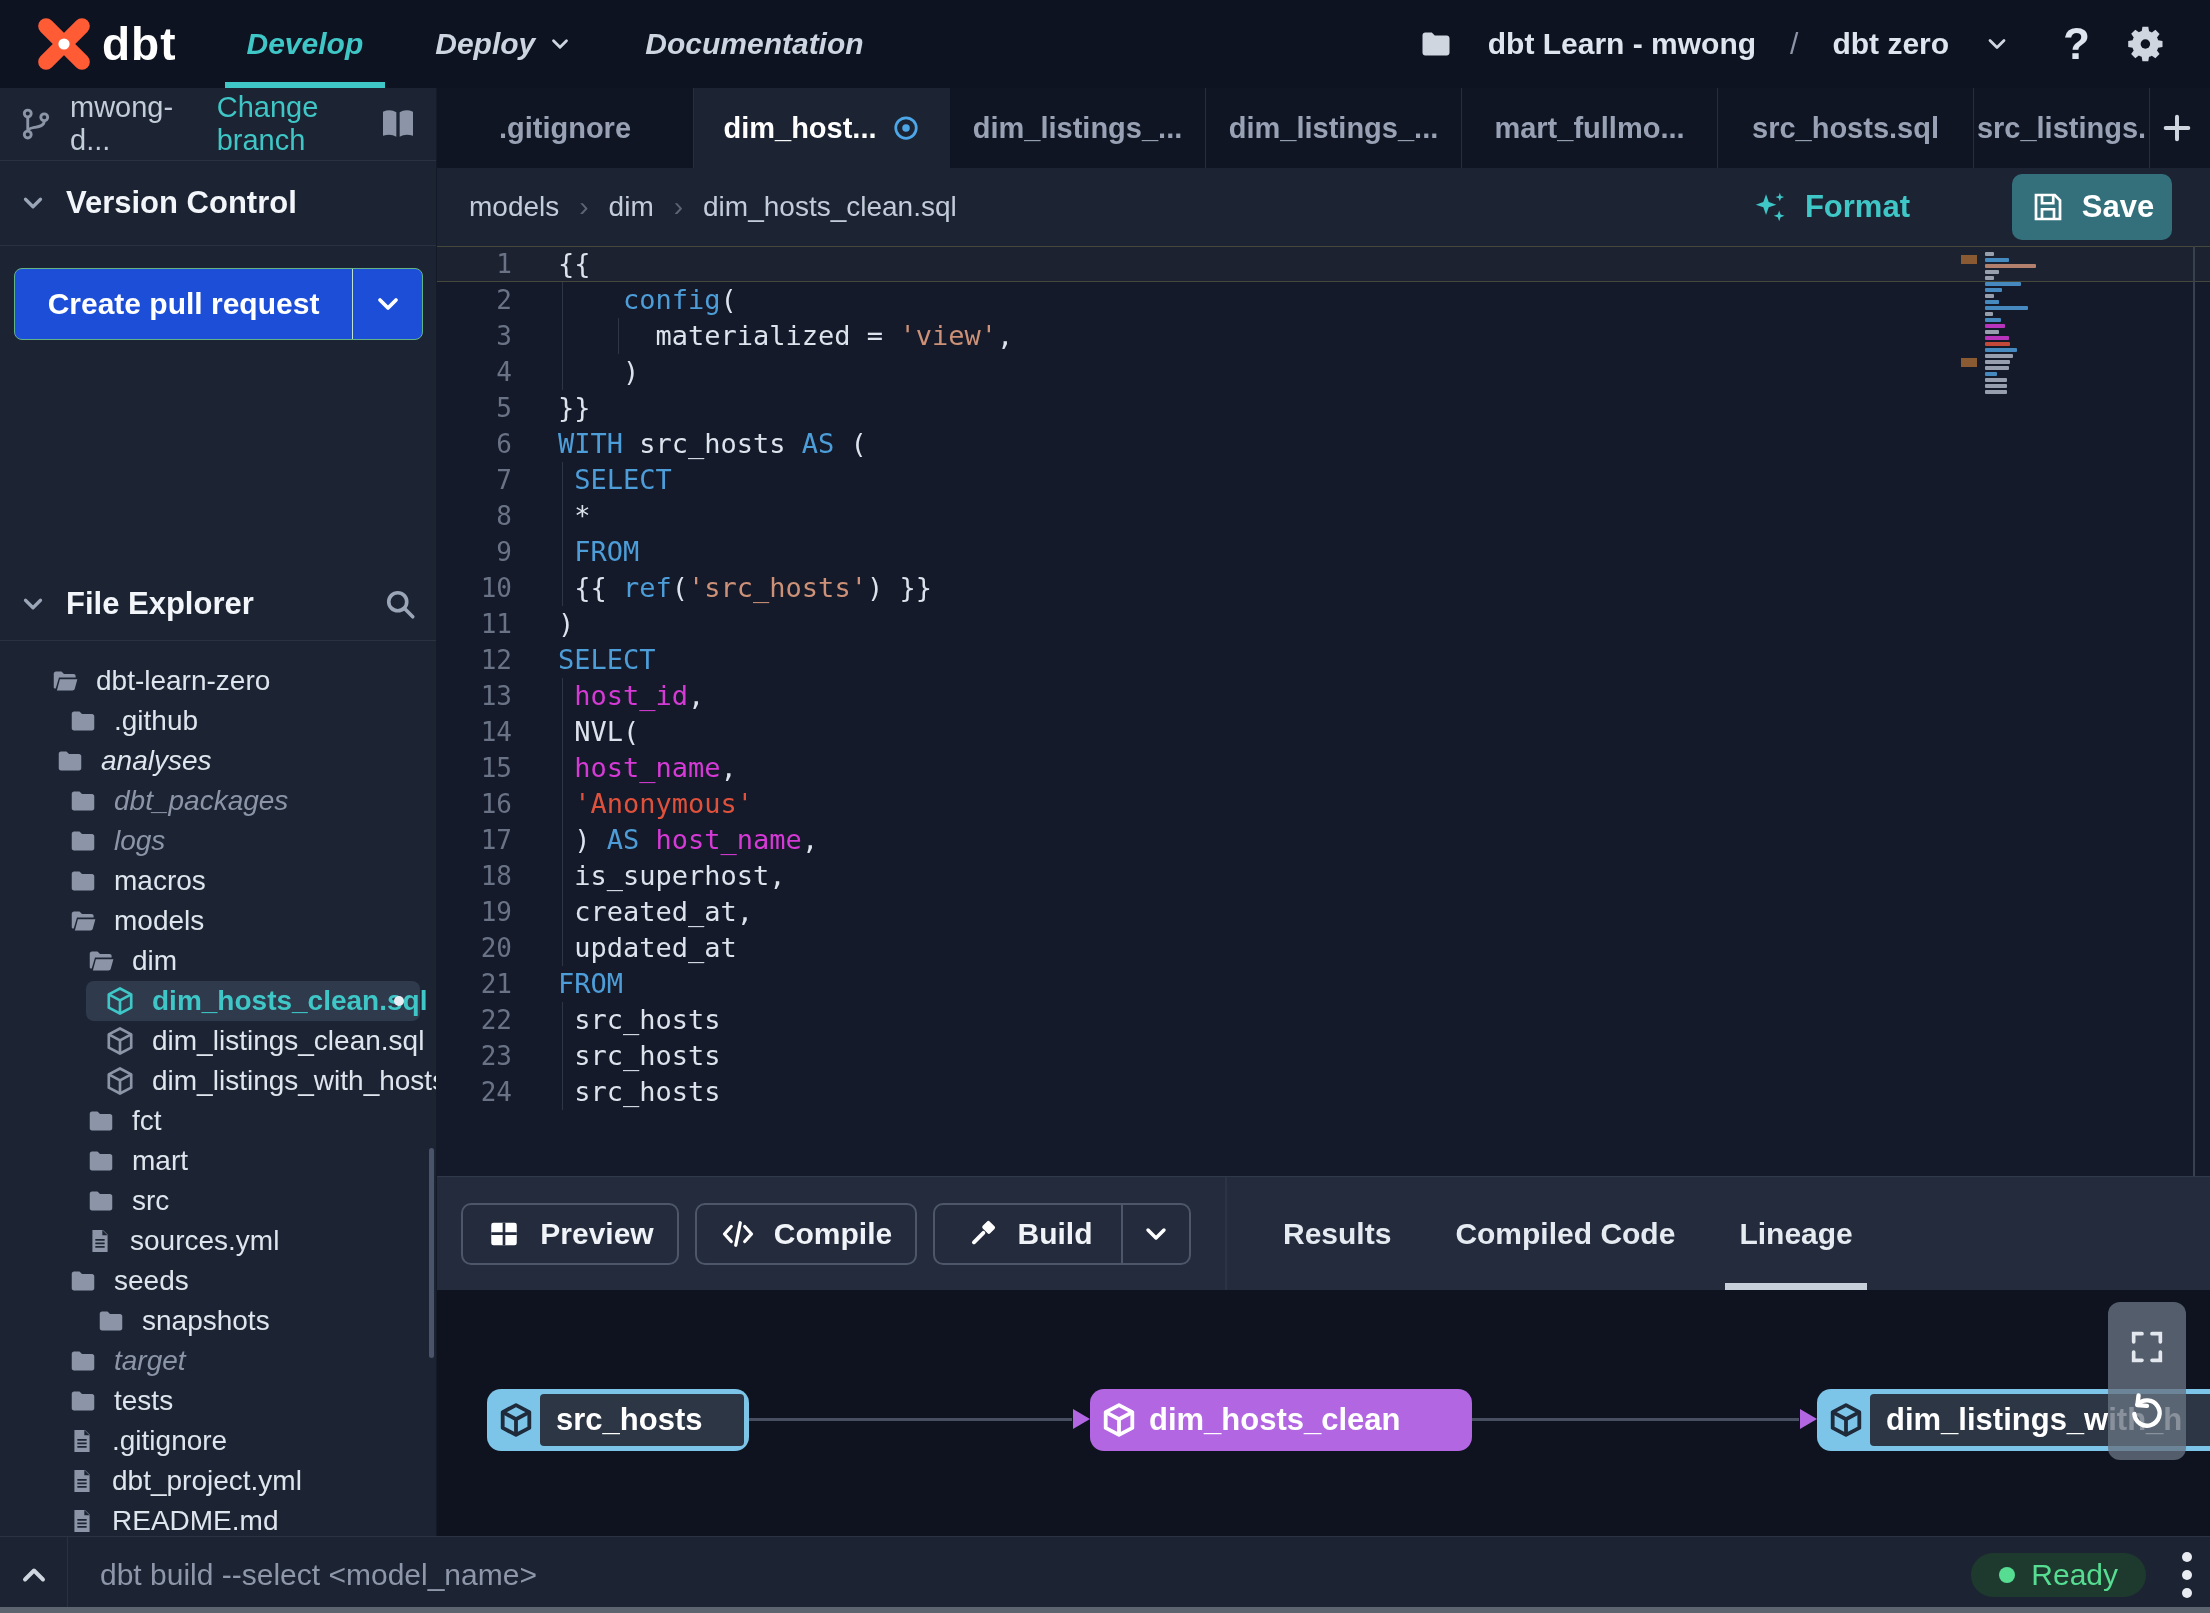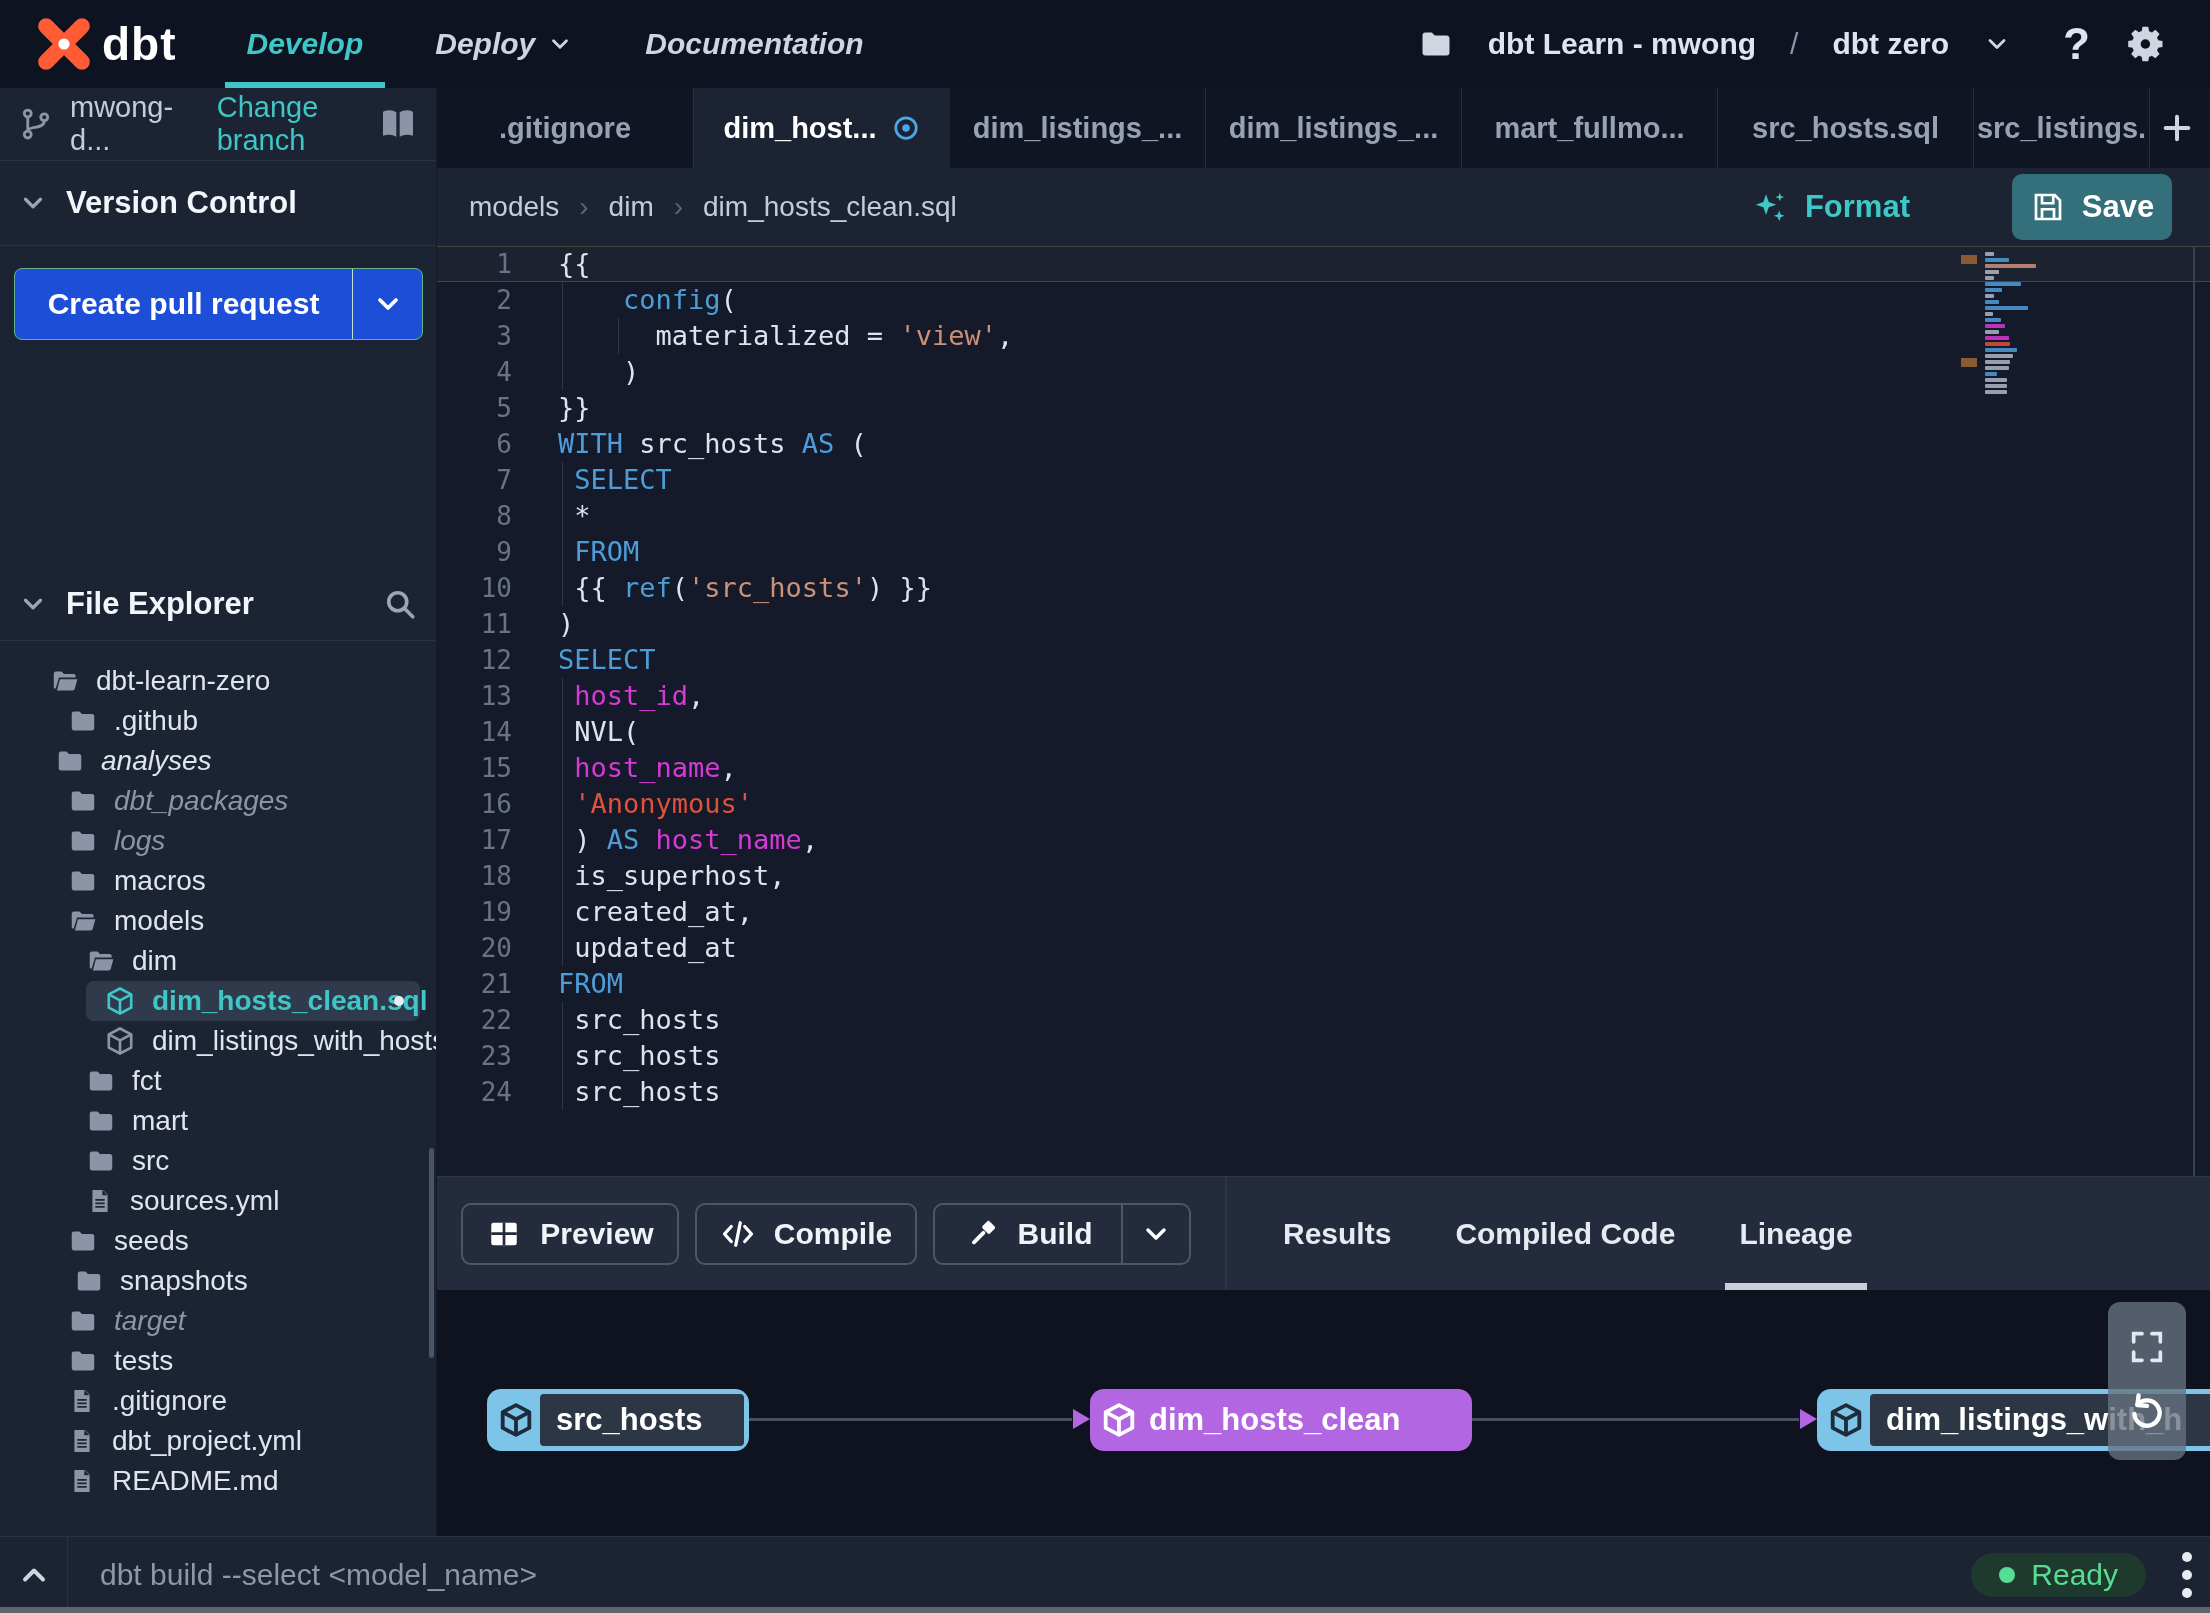--- a/index.html
+++ b/index.html
@@ -295,20 +295,29 @@
           <span class="label">dim_hosts_clean.sql</span>
           <span class="mod-dot"></span>
         </div>
         <div class="tree-row" style="padding-left: 104px;">
           <span class="icon">
             <svg width="32" height="32" viewBox="0 0 24 24" fill="none" stroke="#8b95a7" stroke-width="2" stroke-linejoin="round">
               <path d="M12 2.6l8.4 4.4v10L12 21.4 3.6 17V7z"></path>
               <path d="M3.6 7l8.4 4.5L20.4 7M12 11.5v9.9"></path>
             </svg>
           </span>
+          <span class="label">dim_listings_clean.sql</span>
+        </div>
+        <div class="tree-row" style="padding-left: 104px;">
+          <span class="icon">
+            <svg width="32" height="32" viewBox="0 0 24 24" fill="none" stroke="#8b95a7" stroke-width="2" stroke-linejoin="round">
+              <path d="M12 2.6l8.4 4.4v10L12 21.4 3.6 17V7z"></path>
+              <path d="M3.6 7l8.4 4.5L20.4 7M12 11.5v9.9"></path>
+            </svg>
+          </span>
           <span class="label">dim_listings_with_hosts...</span>
         </div>
         <div class="tree-row" style="padding-left: 86px;">
           <span class="icon">
             <svg width="30" height="30" viewBox="0 0 24 24" fill="#8b95a7">
               <path d="M3 6.2c0-1 .8-1.8 1.8-1.8h4.4l2 2h8c1 0 1.8.8 1.8 1.8v9.6c0 1-.8 1.8-1.8 1.8H4.8c-1 0-1.8-.8-1.8-1.8z"></path>
             </svg>
           </span>
           <span class="label">fct</span>
         </div>
@@ -339,21 +348,21 @@
           <span class="label">sources.yml</span>
         </div>
         <div class="tree-row" style="padding-left: 68px;">
           <span class="icon">
             <svg width="30" height="30" viewBox="0 0 24 24" fill="#8b95a7">
               <path d="M3 6.2c0-1 .8-1.8 1.8-1.8h4.4l2 2h8c1 0 1.8.8 1.8 1.8v9.6c0 1-.8 1.8-1.8 1.8H4.8c-1 0-1.8-.8-1.8-1.8z"></path>
             </svg>
           </span>
           <span class="label">seeds</span>
         </div>
-        <div class="tree-row" style="padding-left: 74px;">
+        <div class="tree-row" style="padding-left: 96px;">
           <span class="icon">
             <svg width="30" height="30" viewBox="0 0 24 24" fill="#8b95a7">
               <path d="M3 6.2c0-1 .8-1.8 1.8-1.8h4.4l2 2h8c1 0 1.8.8 1.8 1.8v9.6c0 1-.8 1.8-1.8 1.8H4.8c-1 0-1.8-.8-1.8-1.8z"></path>
             </svg>
           </span>
           <span class="label">snapshots</span>
         </div>
         <div class="tree-row dim" style="padding-left: 68px;">
           <span class="icon">
             <svg width="30" height="30" viewBox="0 0 24 24" fill="#8b95a7">

